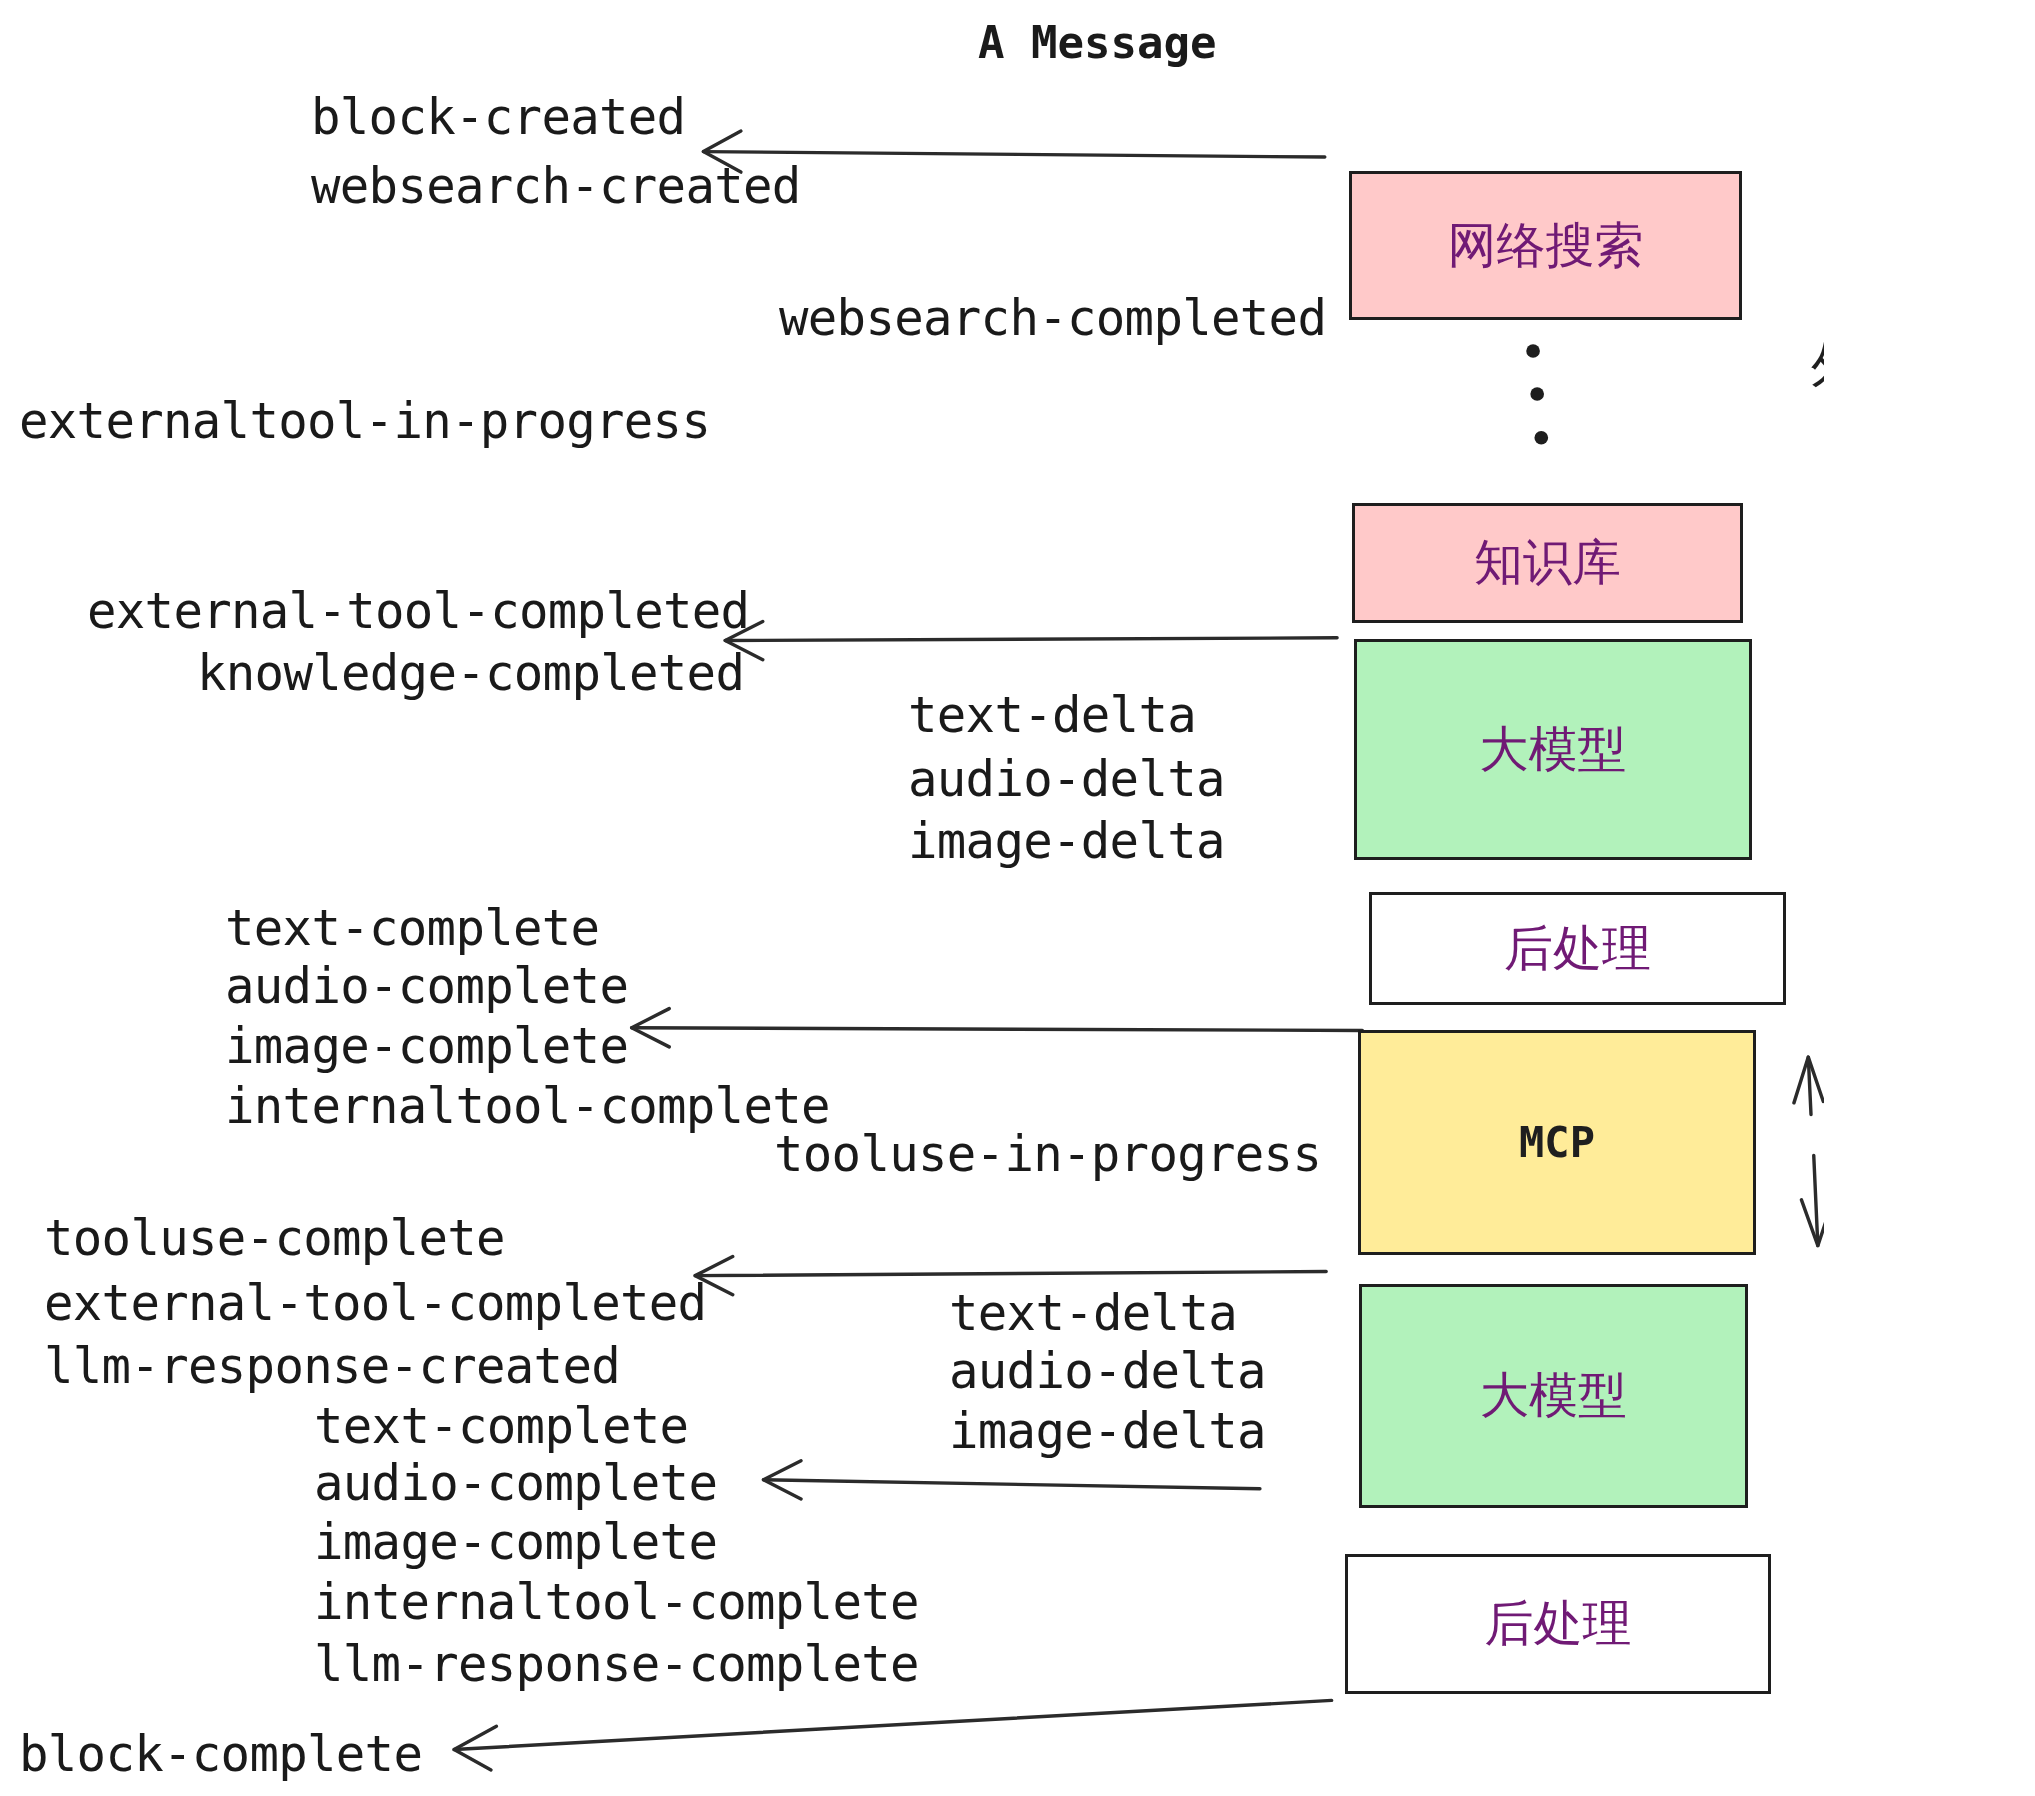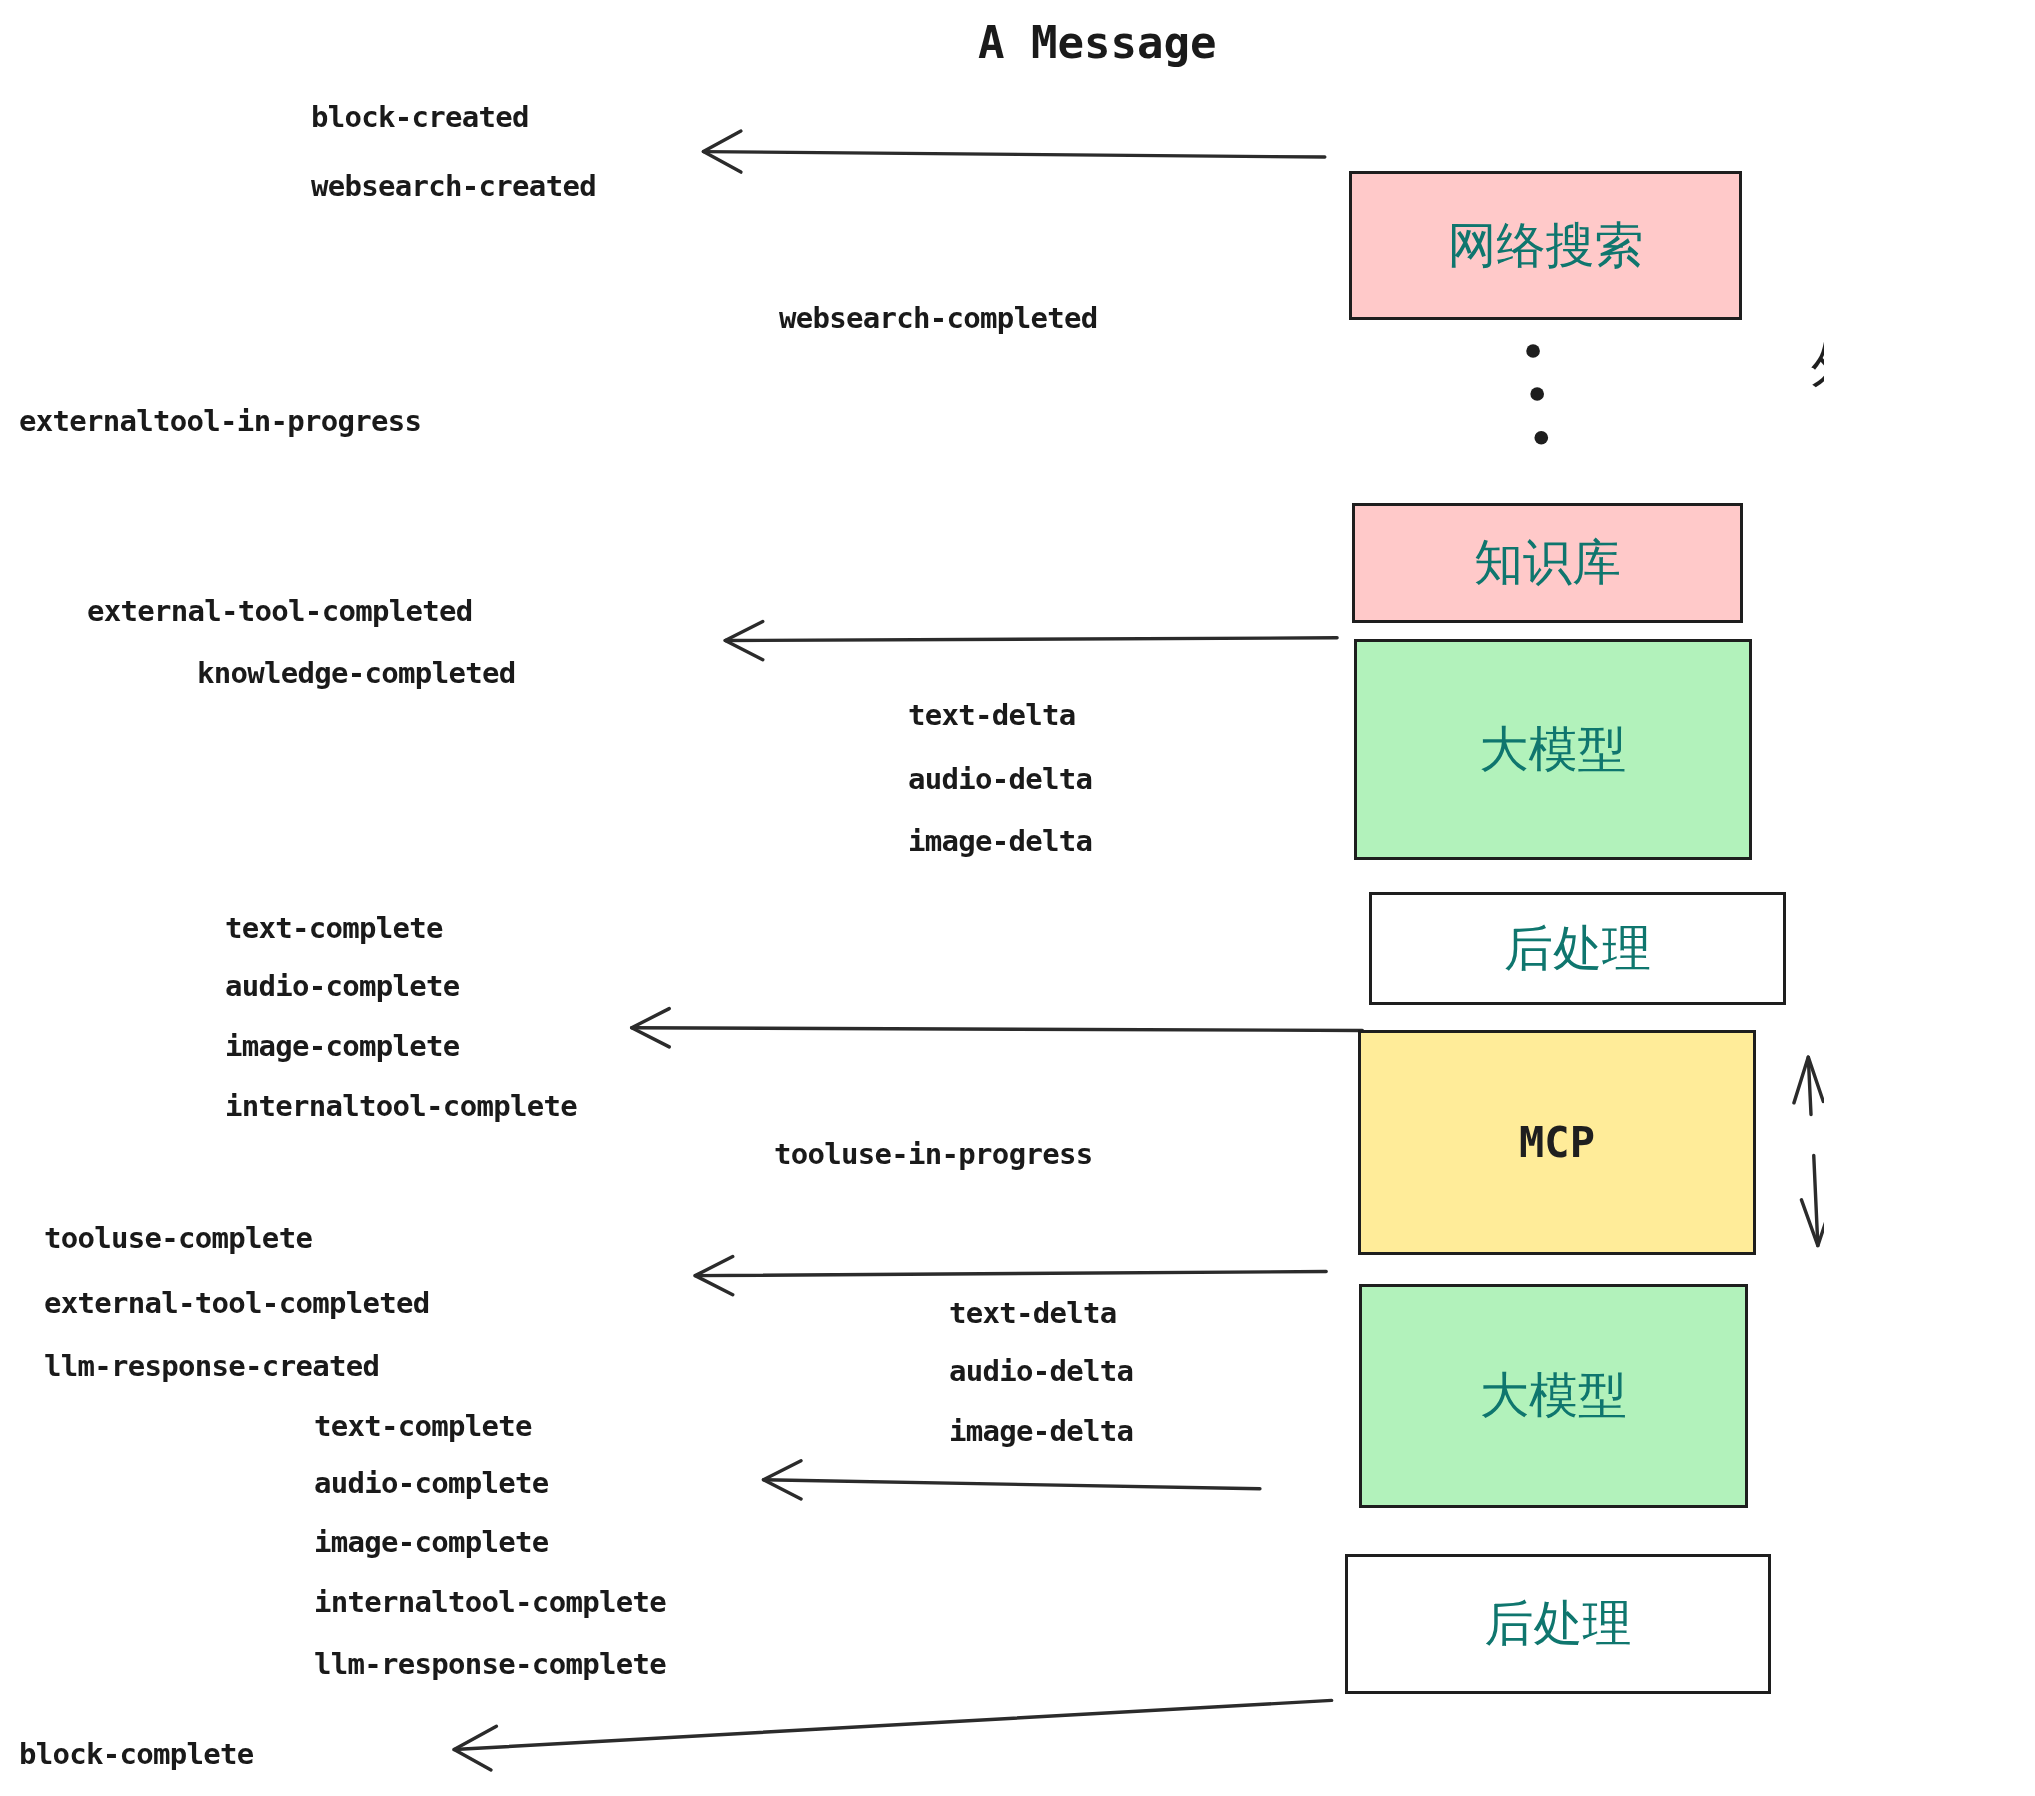--- a/index.html
+++ b/index.html
@@ -6,22 +6,22 @@
   #canvas{
     position:relative;
     width:1824px;height:1796px;
     background:#ffffff;
     font-family:"DejaVu Sans Mono", monospace;
     color:#1a1a1a;
     overflow:hidden;
   }
   .evt{
     position:absolute;
-    font-size:29px;
-    font-weight:bold;
+    font-size:49px;
+    font-weight:normal;
     white-space:nowrap;
     transform:translateY(-50%);
     letter-spacing:-0.7px;
   }
   .title{
     position:absolute;
     font-size:44px;
     font-weight:bold;
     white-space:nowrap;
     transform:translateY(-50%);
@@ -30,21 +30,21 @@
     position:absolute;
     border:3.4px solid #1e1e1e;
     box-sizing:border-box;
     display:flex;
     align-items:center;
     justify-content:center;
   }
   .box-label{
     font-family:"Liberation Sans", sans-serif;
     font-size:49px;
-    color:#0f766e;
+    color:#701a75;
     white-space:nowrap;
   }
   .mcp-label{
     font-family:"DejaVu Sans Mono", monospace;
     font-weight:bold;
     font-size:42px;
     color:#1f1f1f;
   }
   .pink{background:#ffc9c9;}
   .green{background:#b2f2bb;text-align:right;}

